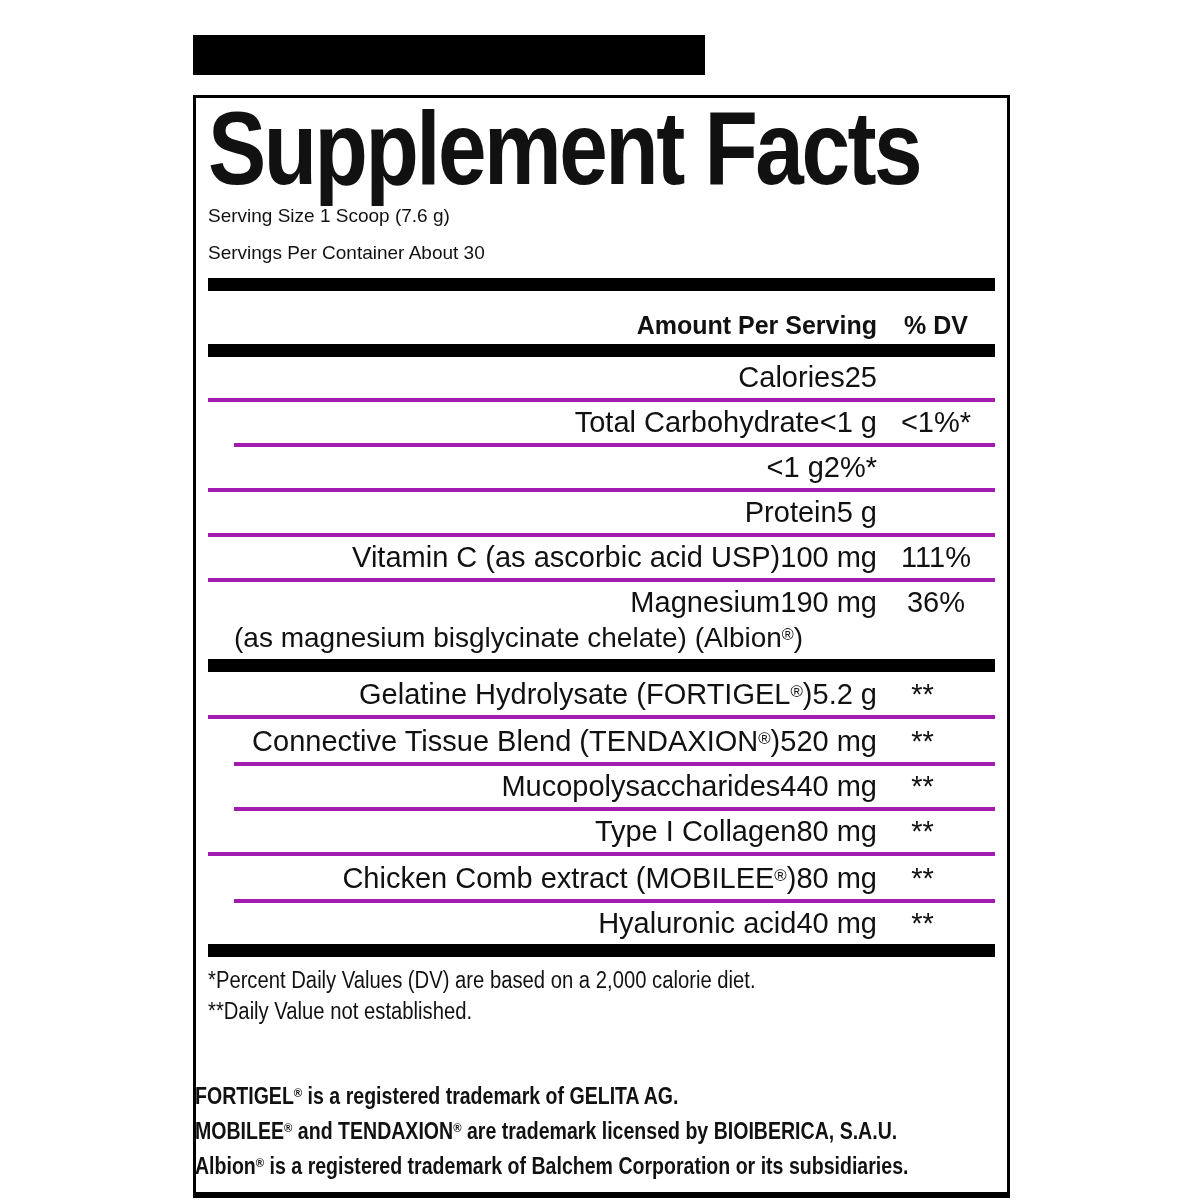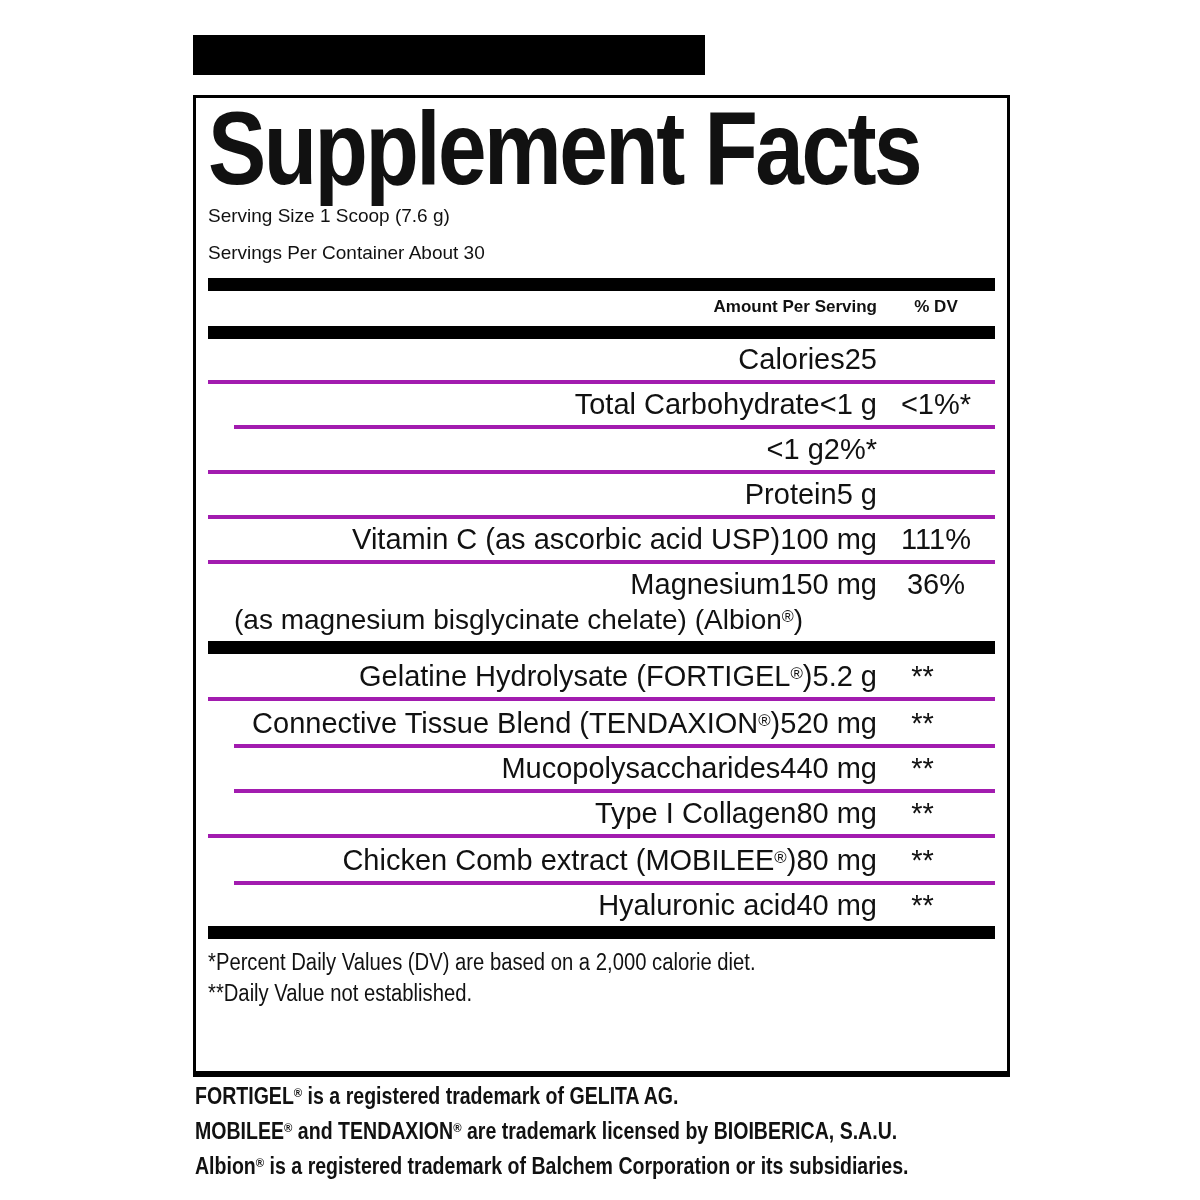--- a/index.html
+++ b/index.html
@@ -3,33 +3,33 @@
 <meta charset="utf-8">
 <style>
   html,body{margin:0;padding:0;}
   body{
     width:1200px;height:1200px;position:relative;background:#fff;
     font-family:"Liberation Sans","DejaVu Sans",sans-serif;color:#111;
     overflow:hidden;
   }
   .black-bar{position:absolute;left:193px;top:35px;width:512px;height:40px;background:#000;}
   .panel{
-    position:absolute;left:193px;top:95px;width:817px;height:982px;
+    position:absolute;left:193px;top:95px;width:817px;height:1103px;
     border:3px solid #000;border-bottom-width:6px;box-sizing:border-box;
     padding:2px 12px 0 12px;background:#fff;
   }
   .title{
     margin:0;font-size:104px;line-height:97px;font-weight:bold;letter-spacing:-3px;
     white-space:nowrap;display:inline-block;transform:scaleX(0.84);transform-origin:left center;
   }
   .serving{font-size:19px;line-height:37px;white-space:nowrap;}
   .bar{height:13px;background:#000;}
   .bar1{margin-top:7px;}
   .grid3{display:grid;grid-template-columns:1fr auto 118px;align-items:baseline;}
-  .hdr{font-weight:bold;font-size:17px;line-height:28px;padding:2px 0 5px 0;}
+  .hdr{font-weight:bold;font-size:25px;line-height:28px;padding:20px 0 5px 0;}
   .row{padding:4px 0 5px 0;border-top:4px solid #a21caf;font-size:29px;line-height:32px;}
   .no-top{border-top:none;}
   .sub{margin-left:26px;}
   .nm{white-space:nowrap;text-align:right;}
   .nm2{padding-left:26px;font-size:28px;line-height:32px;white-space:nowrap;}
   .amt{text-align:right;white-space:nowrap;}
   .dv{text-align:center;white-space:nowrap;}
   .dvpad{padding-right:27px;}
   sup{font-size:58%;vertical-align:7px;letter-spacing:0;}
   .foot{font-size:23px;line-height:31px;padding-top:8px;white-space:nowrap;
@@ -82,21 +82,21 @@
 
   <div class="grid3 row">
     <div class="nm">Vitamin C (as ascorbic acid USP)</div>
     <div class="amt">100 mg</div>
     <div class="dv">111%</div>
   </div>
 
   <div class="row">
     <div class="grid3">
       <div class="nm">Magnesium</div>
-      <div class="amt">150 mg</div>
+      <div class="amt">190 mg</div>
       <div class="dv">36%</div>
     </div>
     <div class="nm2">(as magnesium bisglycinate chelate) (Albion<sup>®</sup>)</div>
   </div>
 
 
   <div class="bar"></div>
 
   <div class="grid3 row no-top">
     <div class="nm">Gelatine Hydrolysate (FORTIGEL<sup>®</sup>)</div>

